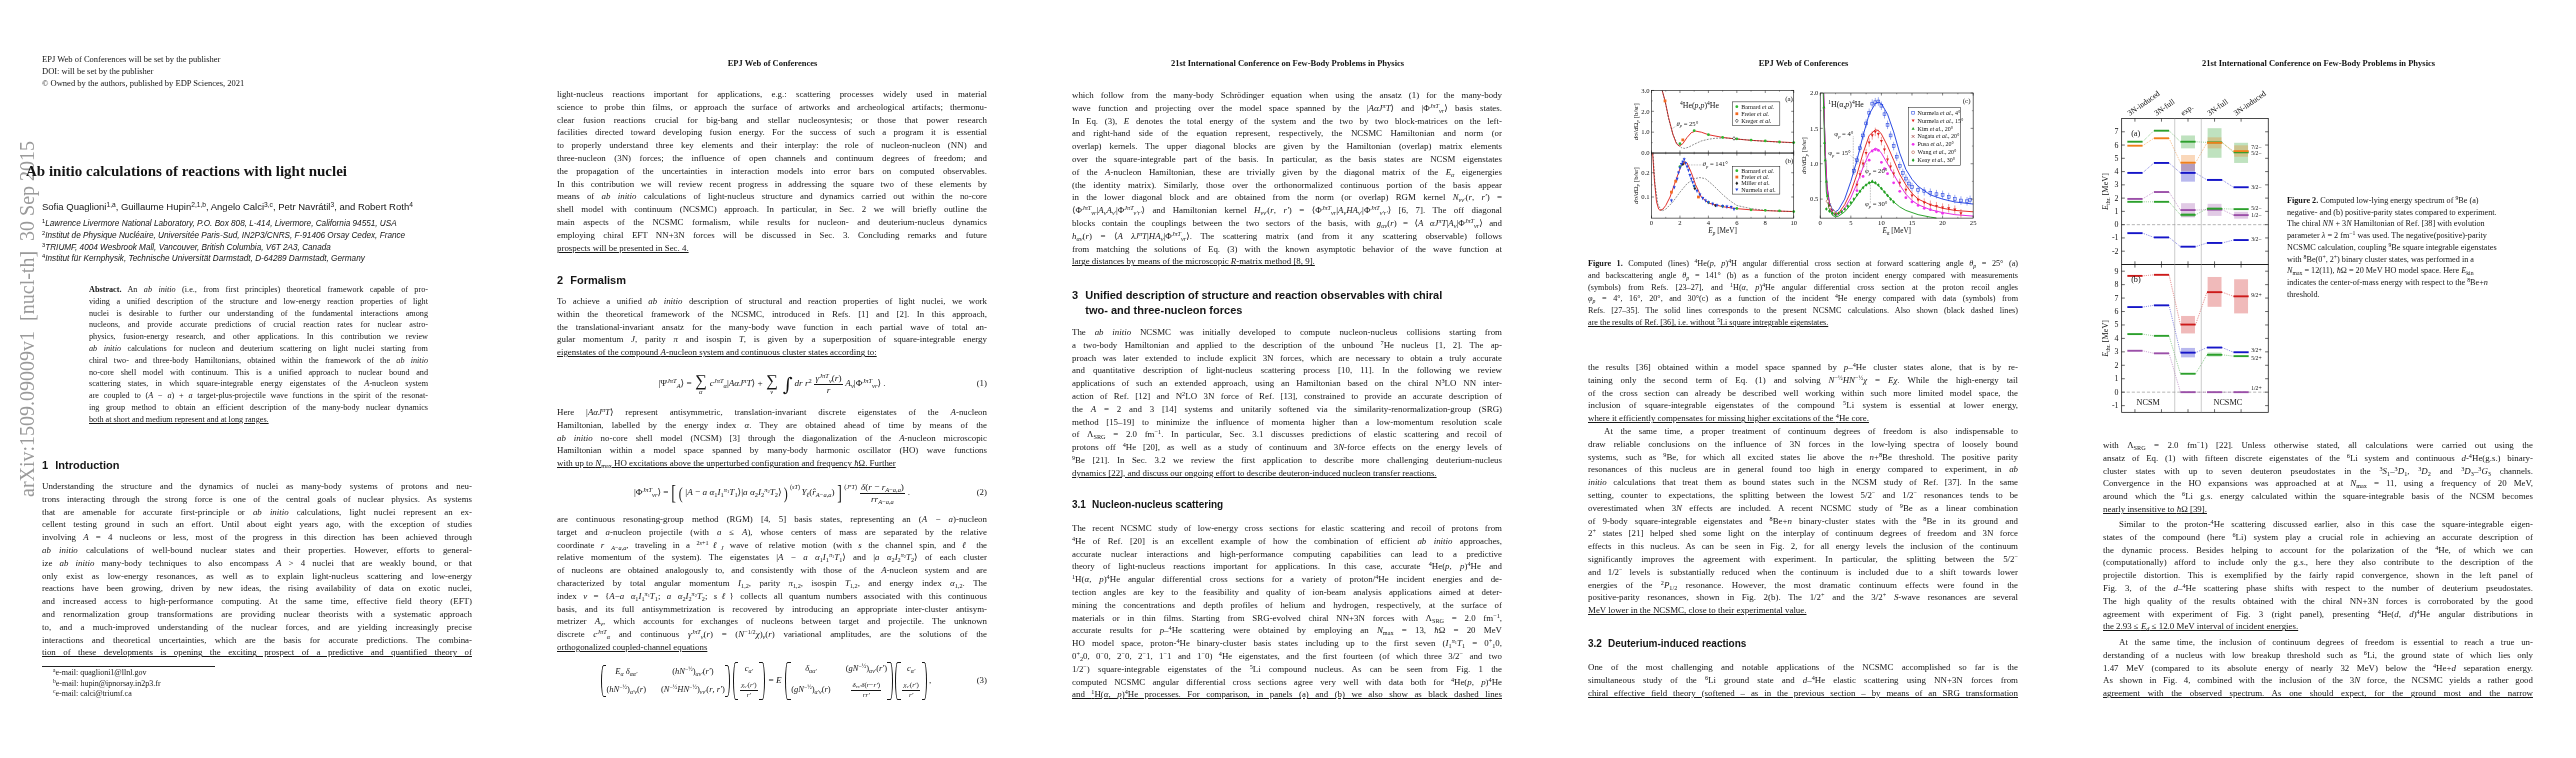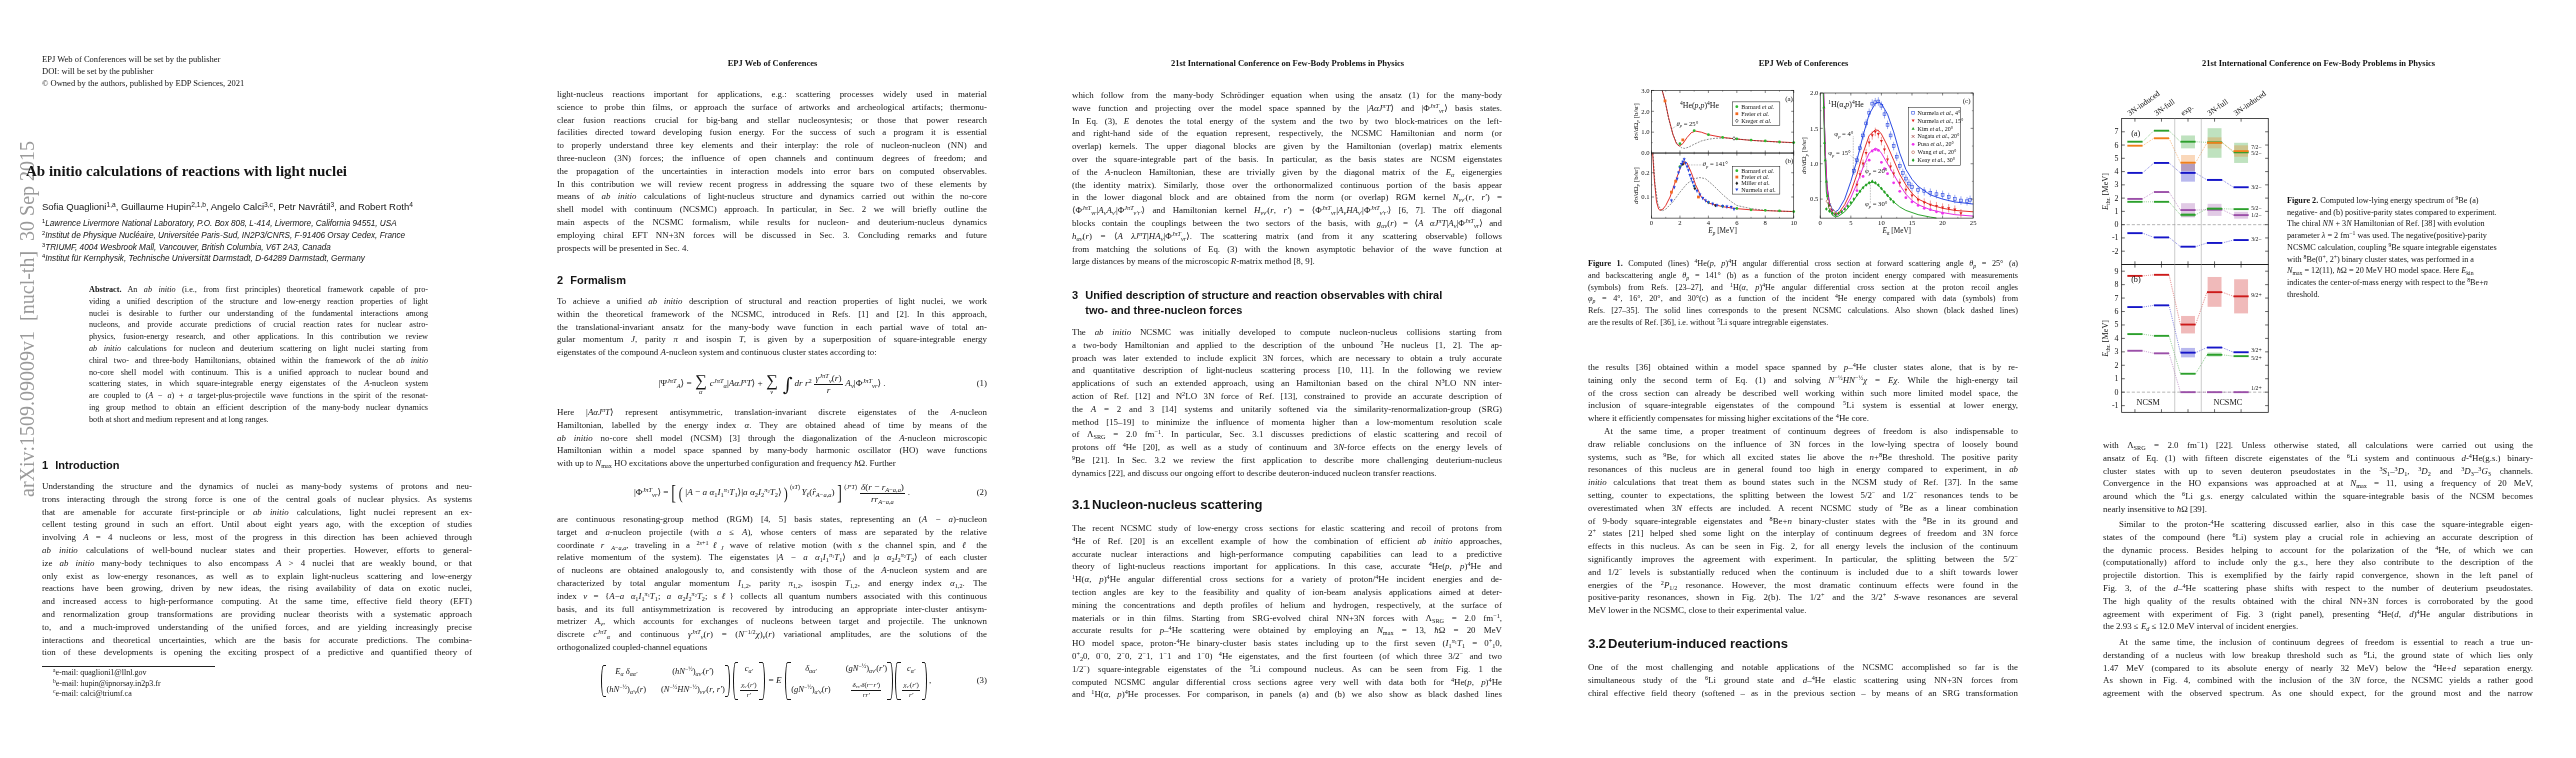--- a/index.html
+++ b/index.html
@@ -1,37 +1,37 @@
 <!DOCTYPE html>
 <html style="font-size:10px"><head>
 <meta charset="utf-8">
 <style>
 html,body{margin:0;padding:0;background:#fff;}
 body{position:relative;width:2576px;height:759px;overflow:hidden;font-family:"Liberation Serif","DejaVu Serif",serif;color:#151515;}
 .page{position:absolute;top:0;width:515px;height:759px;background:#fff;overflow:hidden;}
 .runhead{position:absolute;top:58px;left:0;width:515px;text-align:center;font-size:8.5px;line-height:11.4px;font-weight:bold;}
 .lines .ln{white-space:nowrap;}
 .just .ln{white-space:normal;text-align:justify;text-align-last:justify;}
-.just .ln.last{text-align-last:left;}
+.just .ln.last{text-align-last:left;text-decoration:underline;}
 .just.cont .ln.last{text-align-last:justify;}
 .indent .ln:first-child{text-indent:16px;}
 sup,sub{font-size:70%;line-height:0;}
 sup{vertical-align:0.5em;}
 sub{vertical-align:-0.28em;}
 .para{position:absolute;left:42px;width:430px;font-size:8.9px;line-height:12.8px;}
 .stamp{position:absolute;left:17px;top:497px;transform-origin:0 0;transform:rotate(-90deg);white-space:pre;font-size:20px;line-height:20px;color:#9a9a9a;}
 .pubinfo{position:absolute;left:42px;top:54px;font-size:8.5px;line-height:11.8px;}
 .title{position:absolute;left:26px;top:163px;font-family:Liberation Serif, serif;font-size:15px;font-weight:bold;line-height:17.7px;white-space:nowrap;}
 .authors{position:absolute;left:42px;top:201px;font-family:"Liberation Sans","DejaVu Sans",sans-serif;font-size:9.5px;line-height:12.6px;white-space:nowrap;}
 .affil{position:absolute;left:42px;top:218px;font-family:"Liberation Sans","DejaVu Sans",sans-serif;font-size:8.2px;line-height:11.8px;}
 .affil i{}
 .abstract{position:absolute;left:89px;top:284px;width:339px;font-size:8.2px;line-height:11.8px;}
 .sec{position:absolute;left:42px;font-family:"Liberation Sans","DejaVu Sans",sans-serif;font-weight:bold;font-size:11px;line-height:14.5px;display:flex;white-space:nowrap;}
 .sec .num{display:inline-block;width:13.3px;flex:none;}
-.sub{font-size:13px;line-height:12.6px;}
+.sub{font-size:10px;line-height:12.6px;}
 .sub .num{width:20px;}
 .fnrule{position:absolute;left:42px;top:666px;width:173px;height:0.6px;background:#222;}
 .footnotes{position:absolute;left:53px;top:668px;font-size:8px;line-height:10.7px;}
 .cap{position:absolute;font-size:8.2px;line-height:11.8px;}
 .figsvg{position:absolute;left:0;top:0;}
 .eq{position:absolute;left:42px;width:430px;display:flex;align-items:center;justify-content:center;font-size:9.2px;line-height:11.4px;}
 .eqbody{display:flex;align-items:center;white-space:nowrap;gap:1.3px;}
 .eqnum{position:absolute;right:0;top:50%;transform:translateY(-50%);font-size:8.9px;}
 .bigop{display:inline-flex;flex-direction:column;align-items:center;margin:0 1.9px;line-height:1;}
 .bigop .op{font-size:16.4px;line-height:15px;}
@@ -93,21 +93,21 @@
       <div class="ln">trons interacting through the strong force is one of the central goals of nuclear physics. As systems</div>
       <div class="ln">that are amenable for accurate first-principle or <i>ab initio</i> calculations, light nuclei represent an ex-</div>
       <div class="ln">cellent testing ground in such an effort. Until about eight years ago, with the exception of studies</div>
       <div class="ln">involving <i>A</i> = 4 nucleons or less, most of the progress in this direction has been achieved through</div>
       <div class="ln"><i>ab initio</i> calculations of well-bound nuclear states and their properties. However, efforts to general-</div>
       <div class="ln">ize <i>ab initio</i> many-body techniques to also encompass <i>A</i> &gt; 4 nuclei that are weakly bound, or that</div>
       <div class="ln">only exist as low-energy resonances, as well as to explain light-nucleus scattering and low-energy</div>
       <div class="ln">reactions have been growing, driven by new ideas, the rising availability of data on exotic nuclei,</div>
       <div class="ln">and increased access to high-performance computing. At the same time, effective field theory (EFT)</div>
       <div class="ln">and renormalization group transformations are providing nuclear theorists with a systematic approach</div>
-      <div class="ln">to, and a much-improved understanding of the unified forces, and are yielding increasingly precise</div>
+      <div class="ln">to, and a much-improved understanding of the nuclear forces, and are yielding increasingly precise</div>
       <div class="ln">interactions and theoretical uncertainties, which are the basis for accurate predictions. The combina-</div>
       <div class="ln last">tion of these developments is opening the exciting prospect of a predictive and quantified theory of</div>
     </div>
   <div class="fnrule"></div>
   <div class="footnotes lines">
       <div class="ln"><sup>a</sup>e-mail: quaglioni1@llnl.gov</div>
       <div class="ln"><sup>b</sup>e-mail: hupin@ipnorsay.in2p3.fr</div>
       <div class="ln last"><sup>c</sup>e-mail: calci@triumf.ca</div>
     </div>
 </div>

